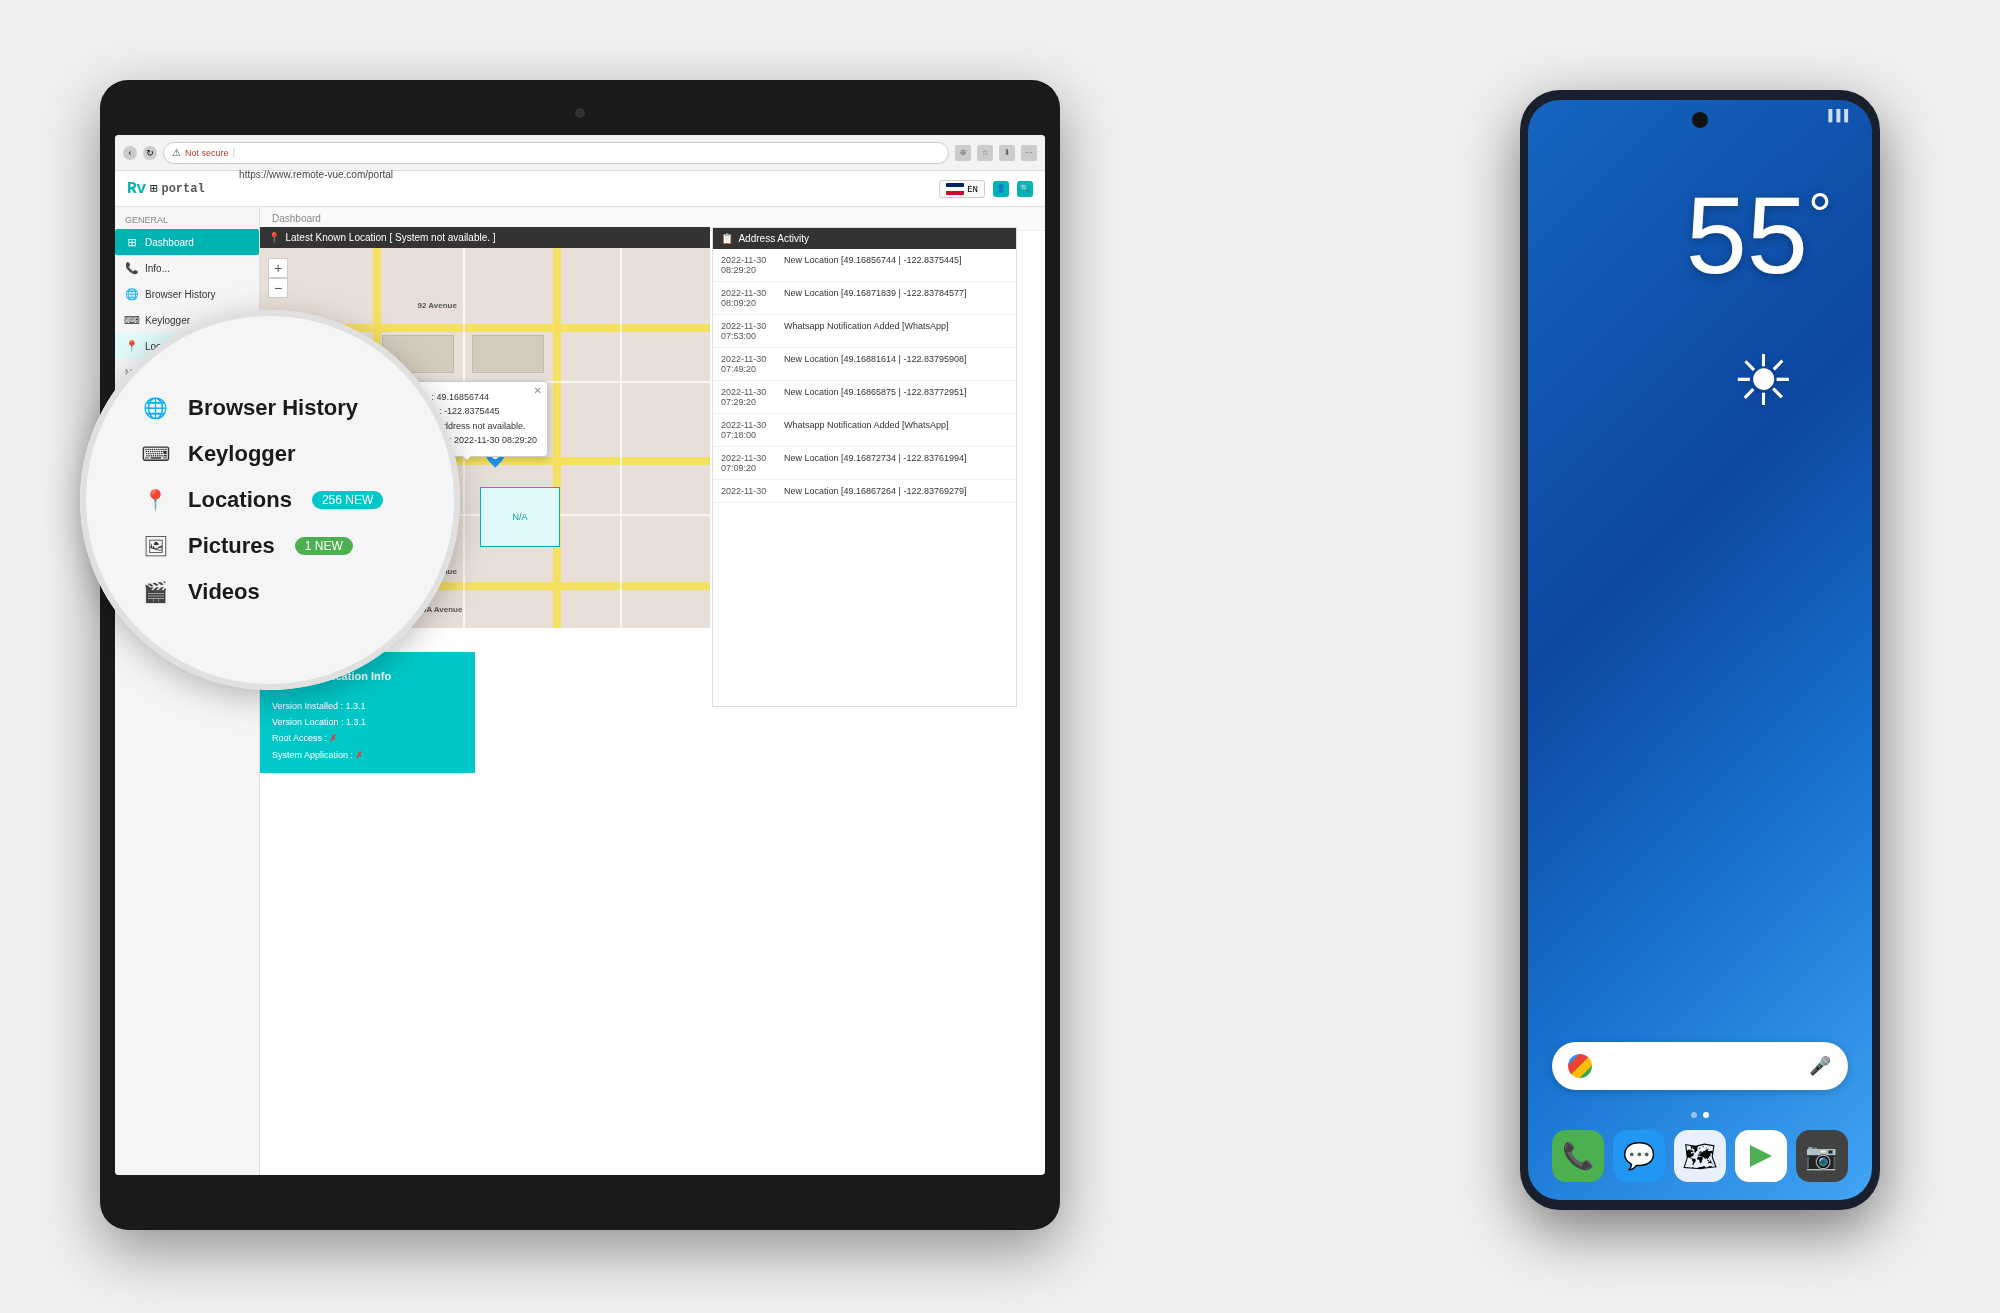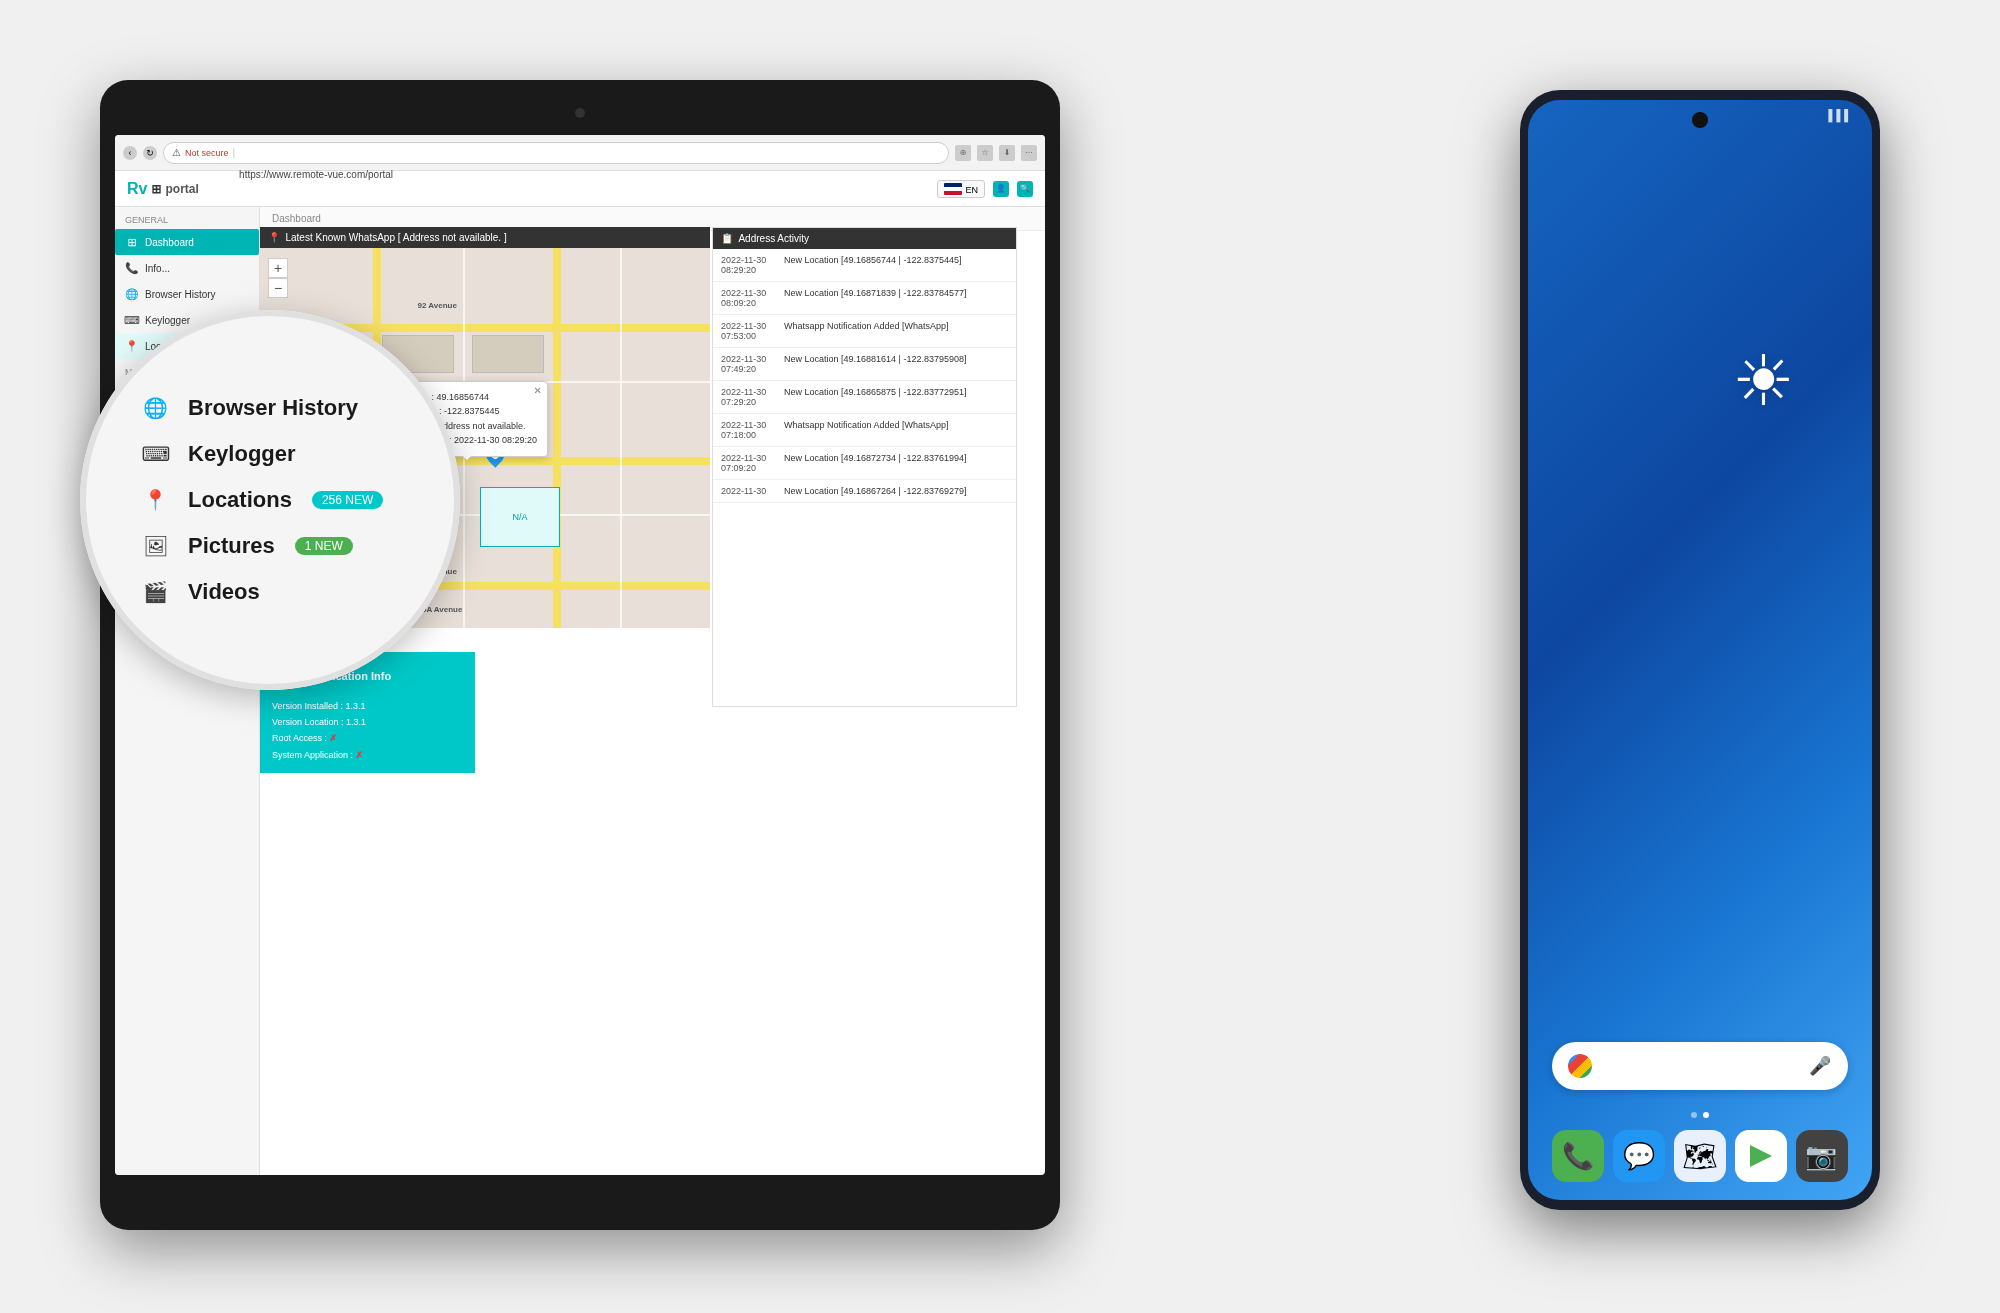--- a/index.html
+++ b/index.html
@@ -90,20 +90,21 @@
 
     
     .app-header {
       height: 36px;
       background: #fff;
       border-bottom: 1px solid #e0e0e0;
       display: flex;
       align-items: center;
       padding: 0 12px;
       gap: 8px;
+      font-family: Liberation Mono, monospace;
     }
     .app-logo {
       font-size: 13px;
       font-weight: bold;
       color: #333;
       display: flex;
       align-items: center;
       gap: 4px;
     }
     .app-header-right {
@@ -655,21 +656,21 @@
           <div class="widget-btn widget-teal">⬇</div>
           <div class="widget-btn widget-teal">⊟</div>
         </div>
         <div style="position:absolute;top:75px;left:10px;display:flex;gap:6px;">
           <div class="widget-btn widget-gray">⊞</div>
         </div>
 
         <div class="map-container" style="left:0;top:20px;width:450px;height:420px;">
           <div class="map-header">
             <span>📍</span>
-            <span>Latest Known WhatsApp [ Address not available. ]</span>
+            <span>Latest Known Location [ System not available. ]</span>
           </div>
           <div class="map-body">
 
             <div class="map-road-h" style="top:20%;background:#f5e060;height:8px;"></div>
             <div class="map-road-h" style="top:55%;background:#f5e060;height:8px;"></div>
             <div class="map-road-h" style="top:88%;background:#f5e060;height:8px;"></div>
             <div class="map-road-v" style="left:25%;background:#f5e060;width:8px;"></div>
             <div class="map-road-v" style="left:65%;background:#f5e060;width:8px;"></div>
             <div class="map-street-h" style="top:35%;background:#fff;opacity:0.7;"></div>
             <div class="map-street-h" style="top:70%;background:#fff;opacity:0.7;"></div>
@@ -786,20 +787,23 @@
     <div class="magnify-icon">🎬</div>
     <span class="magnify-label">Videos</span>
   </div>
 </div>
 
 <div class="smartphone">
   <div class="smartphone-screen">
     <div class="phone-notch"></div>
     <div class="phone-status-bar">
       <span>▐▐▐</span>
+    </div>
+    <div class="phone-temp">
+      <span>55</span><span class="temp-degree">°</span>
     </div>
     <div class="phone-sun">
       <span>☀</span>
     </div>
     <div class="phone-dots">
       <div class="phone-dot"></div>
       <div class="phone-dot active"></div>
     </div>
     <div class="phone-search">
       <div class="google-g"></div>

